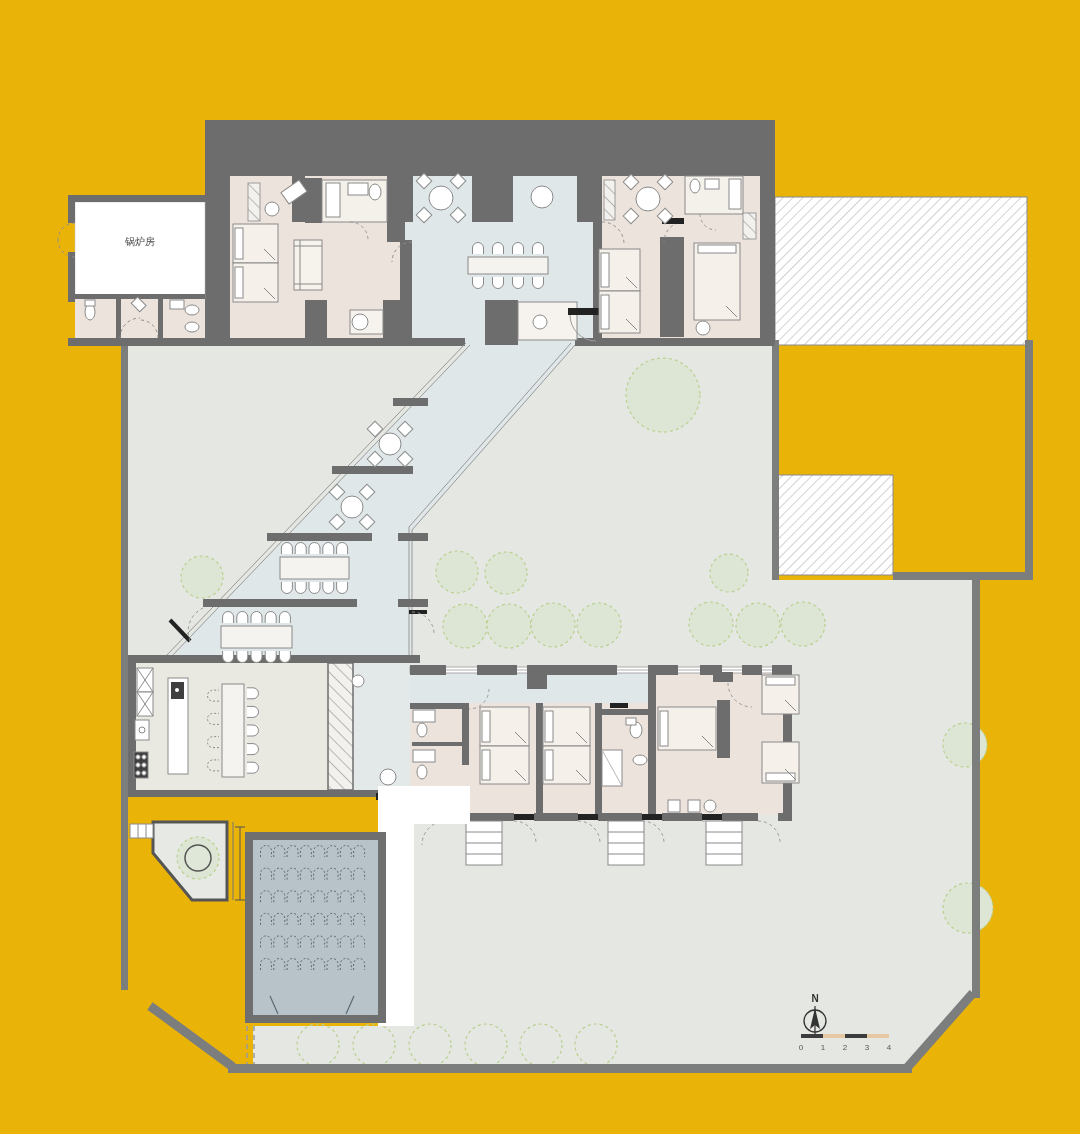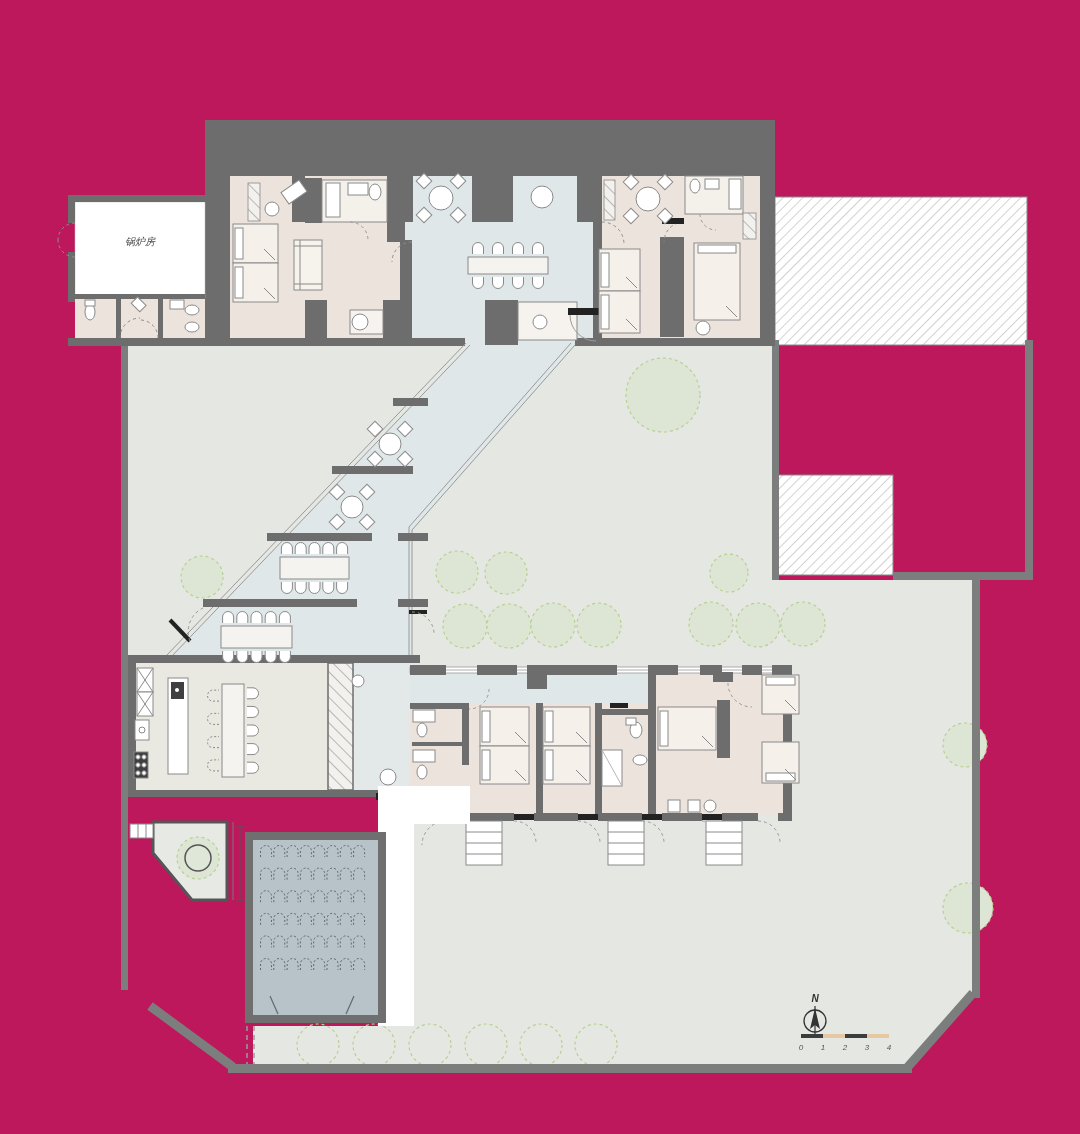--- a/index.html
+++ b/index.html
@@ -1,17 +1,17 @@
 <!DOCTYPE html>
 <html><head>
 <meta charset="utf-8">
 <style>
   html,body{margin:0;padding:0;background:#ffffff;}
-  #stage{position:relative;width:1080px;height:1134px;background:#be185d;overflow:hidden;
-         font-family:"Liberation Sans", sans-serif;font-style:italic;}
+  #stage{position:relative;width:1080px;height:1134px;background:#eab308;overflow:hidden;
+         font-family:"Liberation Sans", sans-serif;}
   svg{display:block}
   text{font-family:"Liberation Sans", sans-serif;}
 </style>
 </head>
 <body>
 
 <div id="stage">
 <svg id="plan-svg" width="1080" height="1134" viewBox="0 0 1080 1134">
   <defs>
     <pattern id="hatch" width="7" height="7" patternUnits="userSpaceOnUse" patternTransform="rotate(45)">

